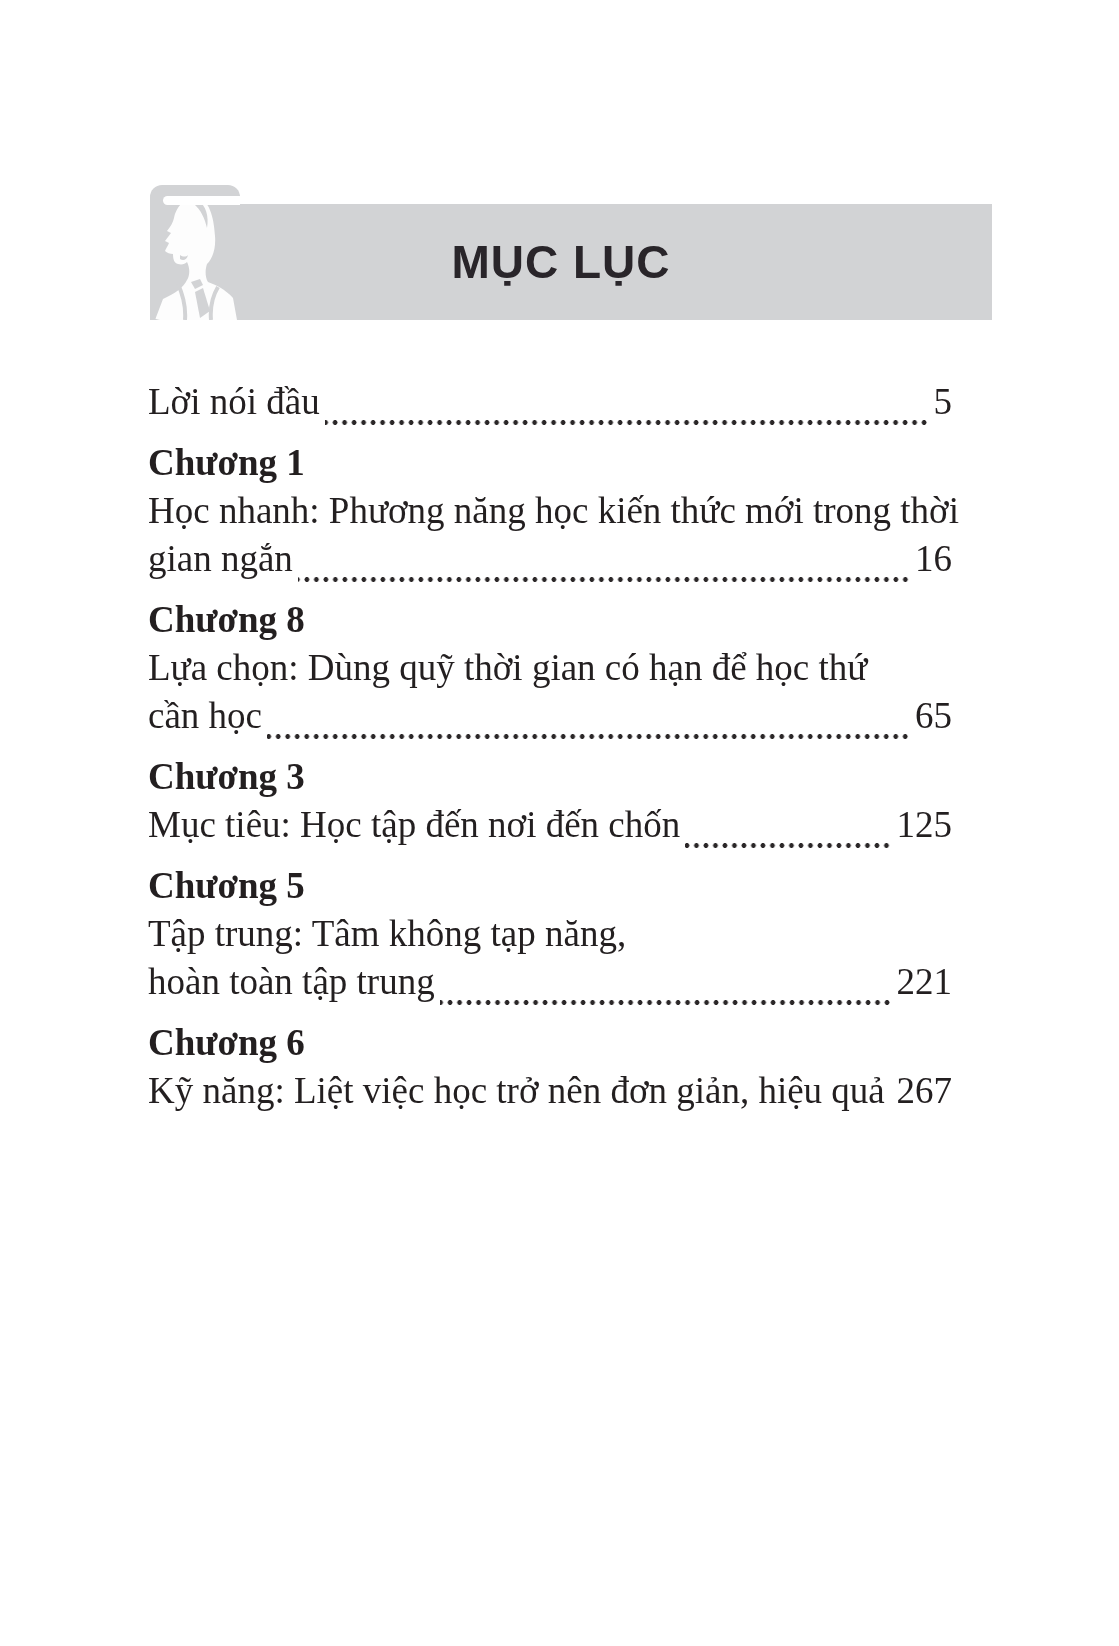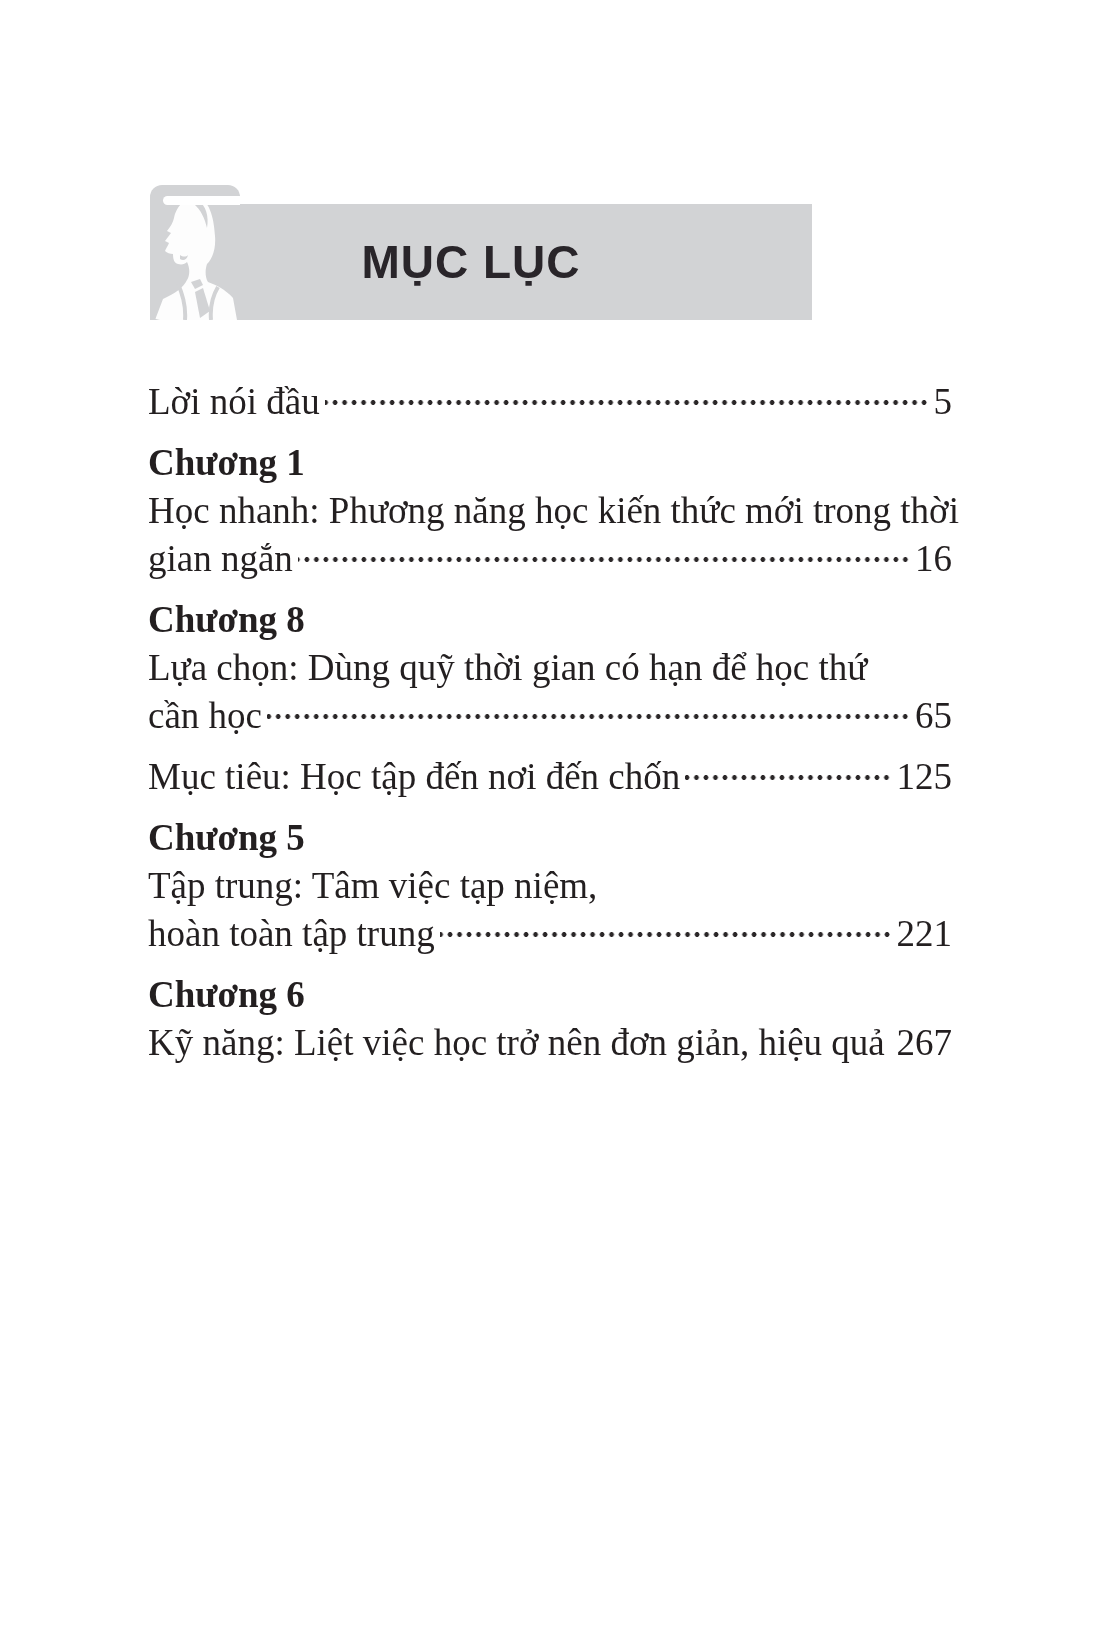--- a/index.html
+++ b/index.html
@@ -9,21 +9,21 @@
     font-family: "Liberation Serif", serif;
     color: #231f20;
     position: relative;
     overflow: hidden;
   }
 
   
   .banner {
     position: absolute;
     left: 150px; top: 204px;
-    width: 662px; height: 116px;
+    width: 842px; height: 116px;
     background: #d2d3d5;
     display: flex;
     align-items: center;
     justify-content: center;
   }
   .banner-title {
     font-family: "Liberation Sans", sans-serif;
     font-weight: bold;
     font-size: 46px;
     letter-spacing: 1px;
@@ -60,21 +60,21 @@
   .chapter {
     font-size: 37px;
     line-height: 48px;
     font-weight: bold;
     color: #231f20;
   }
   .line {
     font-size: 37px;
     line-height: 48px;
     display: flex;
-    align-items: center;
+    align-items: flex-end;
     white-space: nowrap;
   }
   .leader {
     flex: 1 1 auto;
     height: 7px;
     margin: 0 5px 0 5px;
     background-image: radial-gradient(circle, #2a2627 2.1px, transparent 2.7px);
     background-size: 9.5px 7px;
     background-repeat: repeat-x;
     background-position: right bottom;
@@ -126,36 +126,37 @@
 
     <p class="line">Lựa chọn: Dùng quỹ thời gian có hạn để học thứ</p>
       <p class="line last">
       <span class="txt">cần học</span>
       <span class="leader"></span>
       <span class="pagenum">65</span>
     </p>
   </section>
 
   <section class="entry">
+    <h2 class="chapter">Chương 3</h2>
 
     <p class="line last">
       <span class="txt">Mục tiêu: Học tập đến nơi đến chốn</span>
       <span class="leader"></span>
       <span class="pagenum">125</span>
     </p>
   </section>
 
   <section class="entry">
 
   </section>
 
   <section class="entry">
     <h2 class="chapter">Chương 5</h2>
 
-    <p class="line">Tập trung: Tâm việc tạp niệm,</p>
+    <p class="line">Tập trung: Tâm không tạp năng,</p>
       <p class="line last">
       <span class="txt">hoàn toàn tập trung</span>
       <span class="leader"></span>
       <span class="pagenum">221</span>
     </p>
   </section>
 
   <section class="entry">
     <h2 class="chapter">Chương 6</h2>
 

